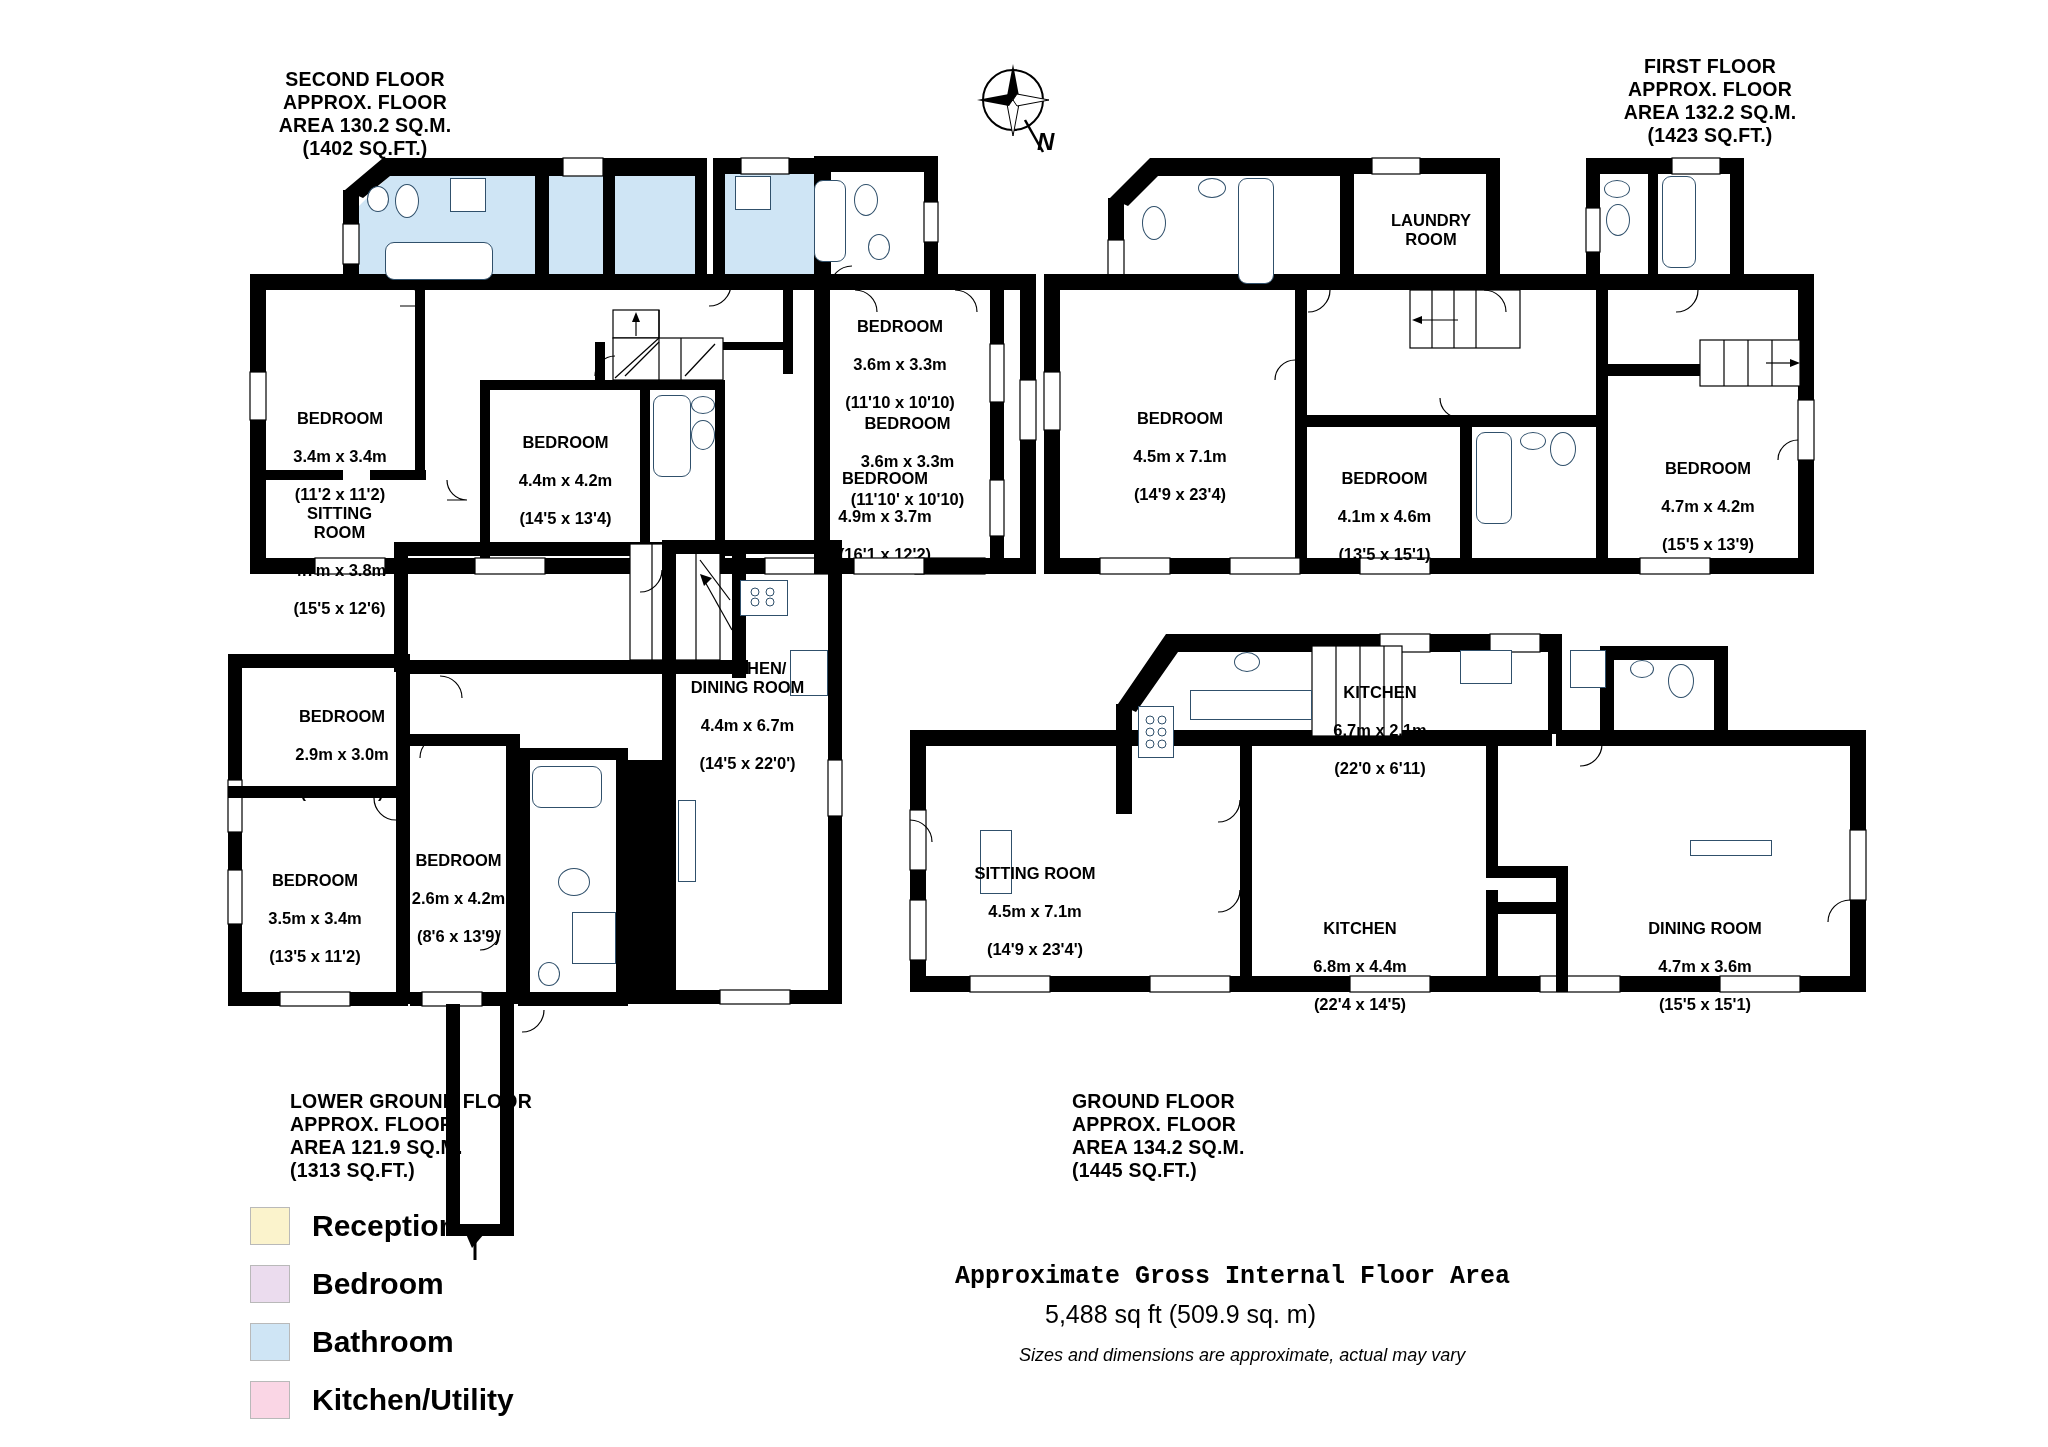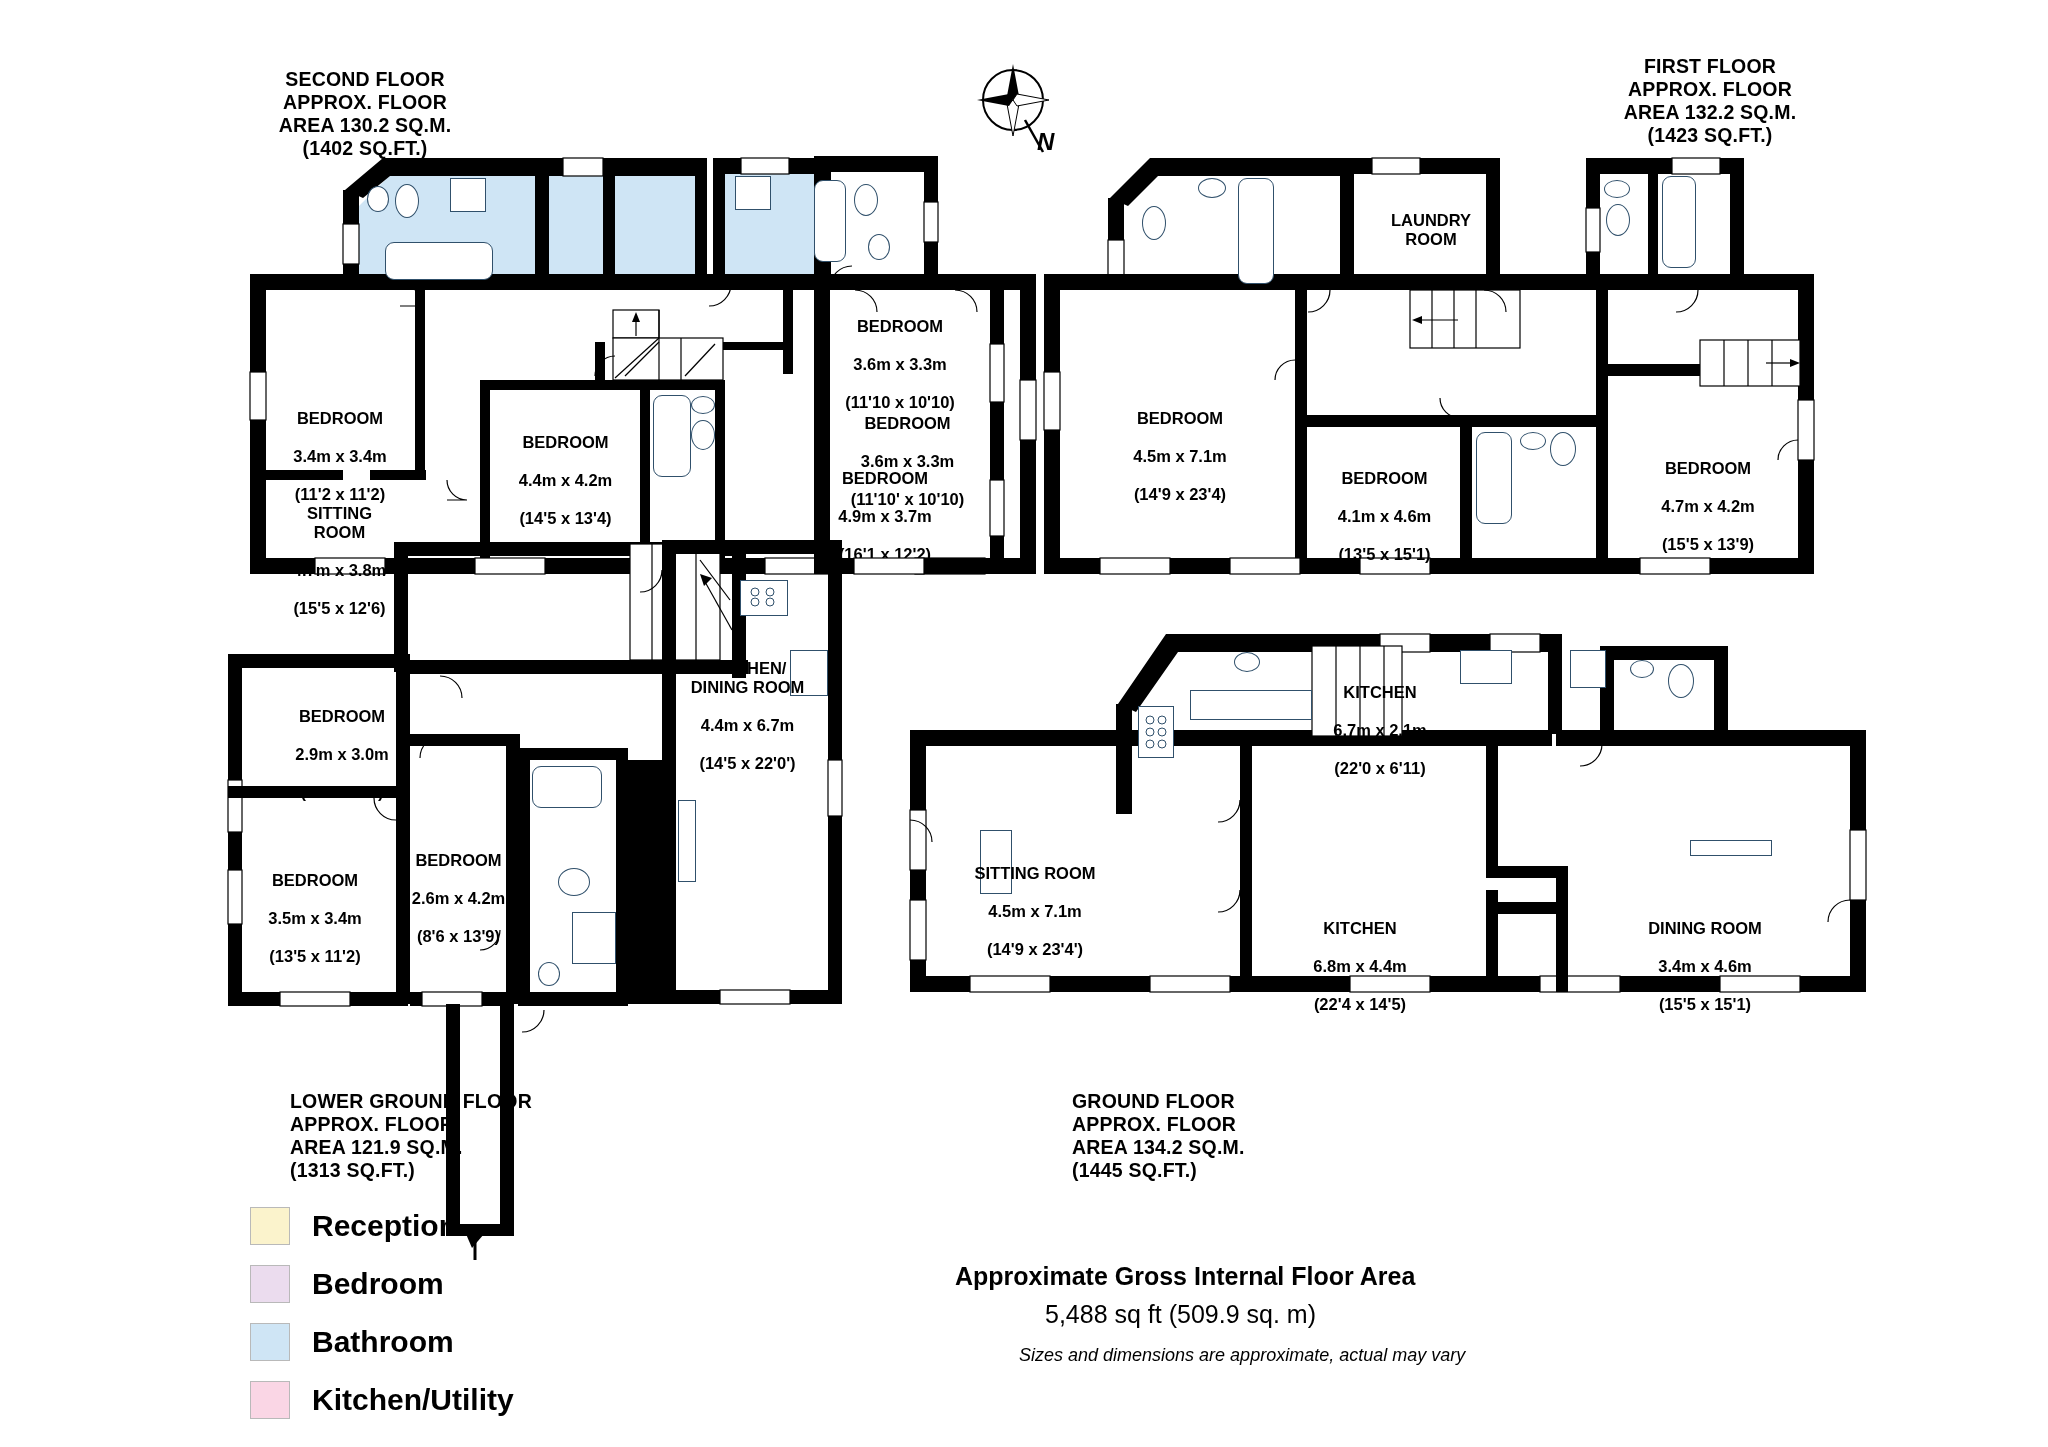--- a/index.html
+++ b/index.html
@@ -505,21 +505,21 @@
       <div>4.5m x 7.1m</div>
       <div>(14'9 x 23'4')</div>
     </div>
     <div class="abs room" style="left:180px;top:250px;width:180px;">
       <div>KITCHEN</div>
       <div>6.8m x 4.4m</div>
       <div>(22'4 x 14'5)</div>
     </div>
     <div class="abs room" style="left:520px;top:250px;width:190px;">
       <div>DINING ROOM</div>
-      <div>3.4m x 4.6m</div>
+      <div>4.7m x 3.6m</div>
       <div>(15'5 x 15'1)</div>
     </div>
   </div>
 
   <div class="abs floor-title left-al" style="left:1072px;top:1090px;width:300px;">GROUND FLOOR
 APPROX. FLOOR
 AREA 134.2 SQ.M.
 (1445 SQ.FT.)</div>
 
   <div class="legend">
@@ -534,17 +534,17 @@
     <div class="legend-row">
       <div class="sw" style="background:#cfe5f5;"></div>
       <div class="legend-label">Bathroom</div>
     </div>
     <div class="legend-row">
       <div class="sw" style="background:#fad6e5;"></div>
       <div class="legend-label">Kitchen/Utility</div>
     </div>
   </div>
 
-  <div class="ft-title" style="left:955px;top:1262px;">Approximate Gross Internal Floor Area</div>
+  <div class="ft-title" style="left:955px;top:1262px;font-family:Liberation Mono, monospace;">Approximate Gross Internal Floor Area</div>
   <div class="ft-sub" style="left:1045px;top:1300px;">5,488 sq ft (509.9 sq. m)</div>
   <div class="ft-note" style="left:975px;top:1345px;margin-left:44px;">Sizes and dimensions are approximate, actual may vary</div>
 
 </div>
 
 </body></html>

